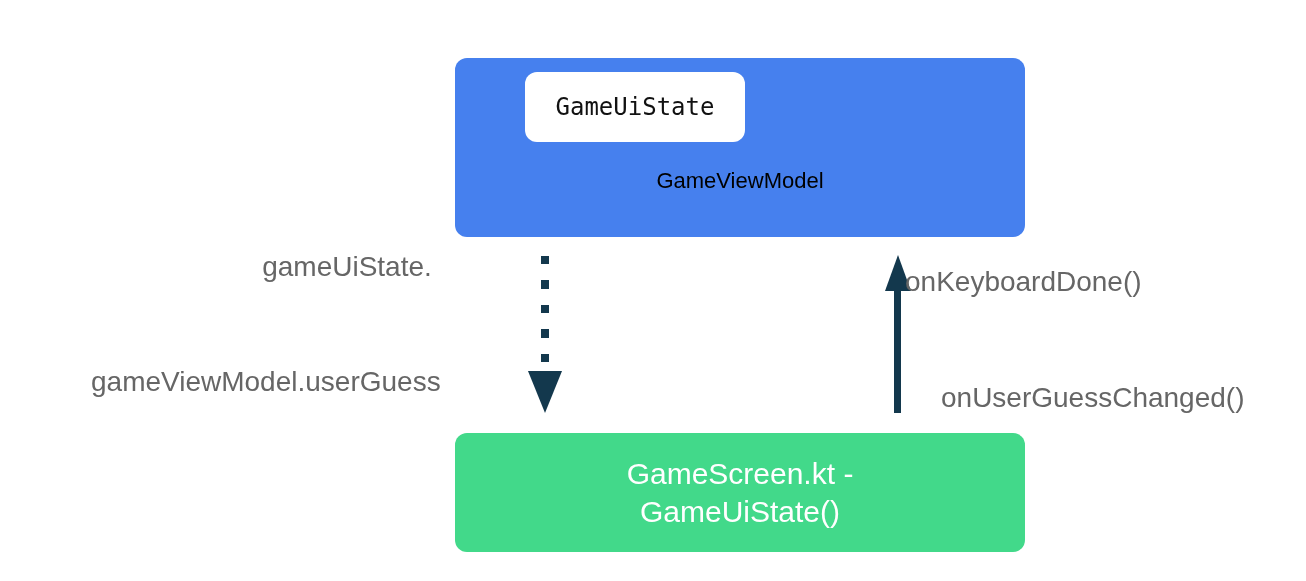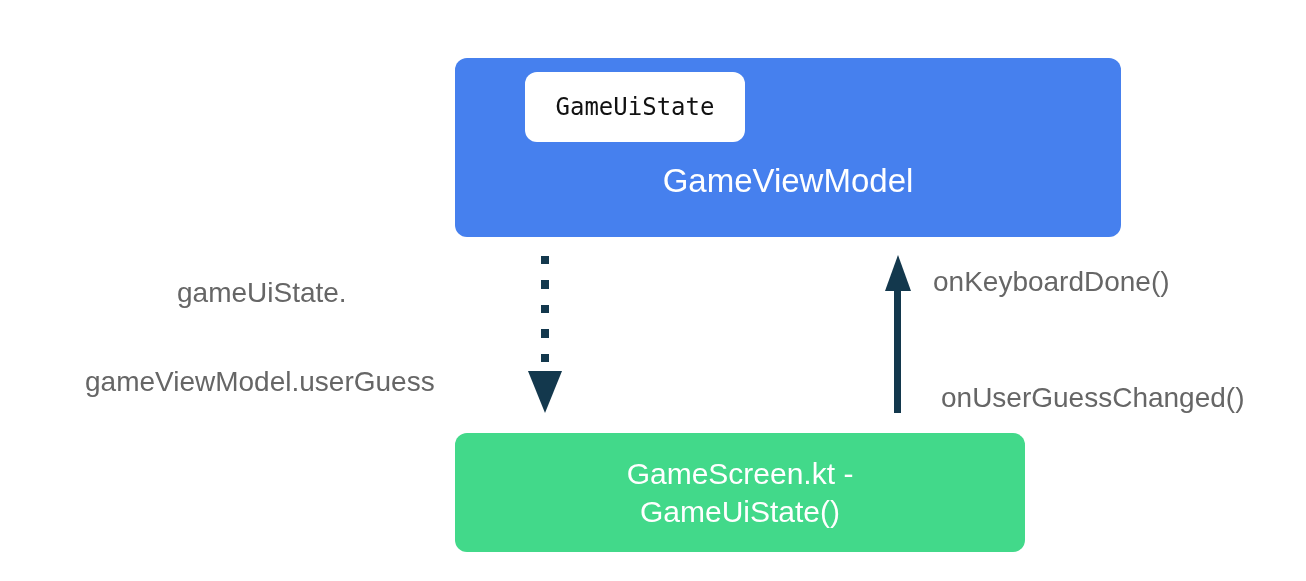--- a/index.html
+++ b/index.html
@@ -16,43 +16,43 @@
     overflow: hidden;
   }
 
   
   .box {
     position: absolute;
     border-radius: 12px;
   }
   .viewmodel-box {
     left: 455px; top: 58px;
-    width: 666px; height: 179px;
+    width: 570px; height: 179px;
     background: #4680ee;
   }
   .uistate-chip {
     position: absolute;
     left: 70px; top: 14px;
     width: 220px; height: 70px;
     background: #ffffff;
     border-radius: 12px;
     display: flex;
     align-items: center;
     justify-content: center;
     font-family: "DejaVu Sans Mono", monospace;
     font-size: 24px;
     color: #111111;
   }
   .viewmodel-label {
     position: absolute;
     left: 0; top: 103px;
     width: 100%;
     text-align: center;
-    color: #ffffff;
-    font-size: 33px;
+    color: #000000;
+    font-size: 22px;
     line-height: 40px;
   }
   .screen-box {
     left: 455px; top: 433px;
     width: 570px; height: 119px;
     background: #42d98a;
     display: flex;
     flex-direction: column;
     align-items: center;
     justify-content: center;
@@ -98,27 +98,26 @@
 
   
   .code-label {
     position: absolute;
     color: #666666;
     font-size: 28px;
     line-height: 35px;
     white-space: nowrap;
   }
   .label-state {
-    left: 177px; top: 249px;
+    left: 163px; top: 249px;
     width: 368px;
-    text-align: left;
-    margin-top: 26px;
+    text-align: center;
   }
-  .label-user-guess { left: 85px;  top: 364px; }
-  .label-keyboard-done { left: 933px; top: 264px; text-align: center; }
+  .label-user-guess { left: 91px;  top: 364px; }
+  .label-keyboard-done { left: 905px; top: 264px; text-align: center; }
   .label-guess-changed { left: 941px; top: 380px; }
 </style>
 </head>
 <body>
 
 <div class="canvas">
 
   <div class="box viewmodel-box">
     <div class="uistate-chip">
       <span>GameUiState</span>

